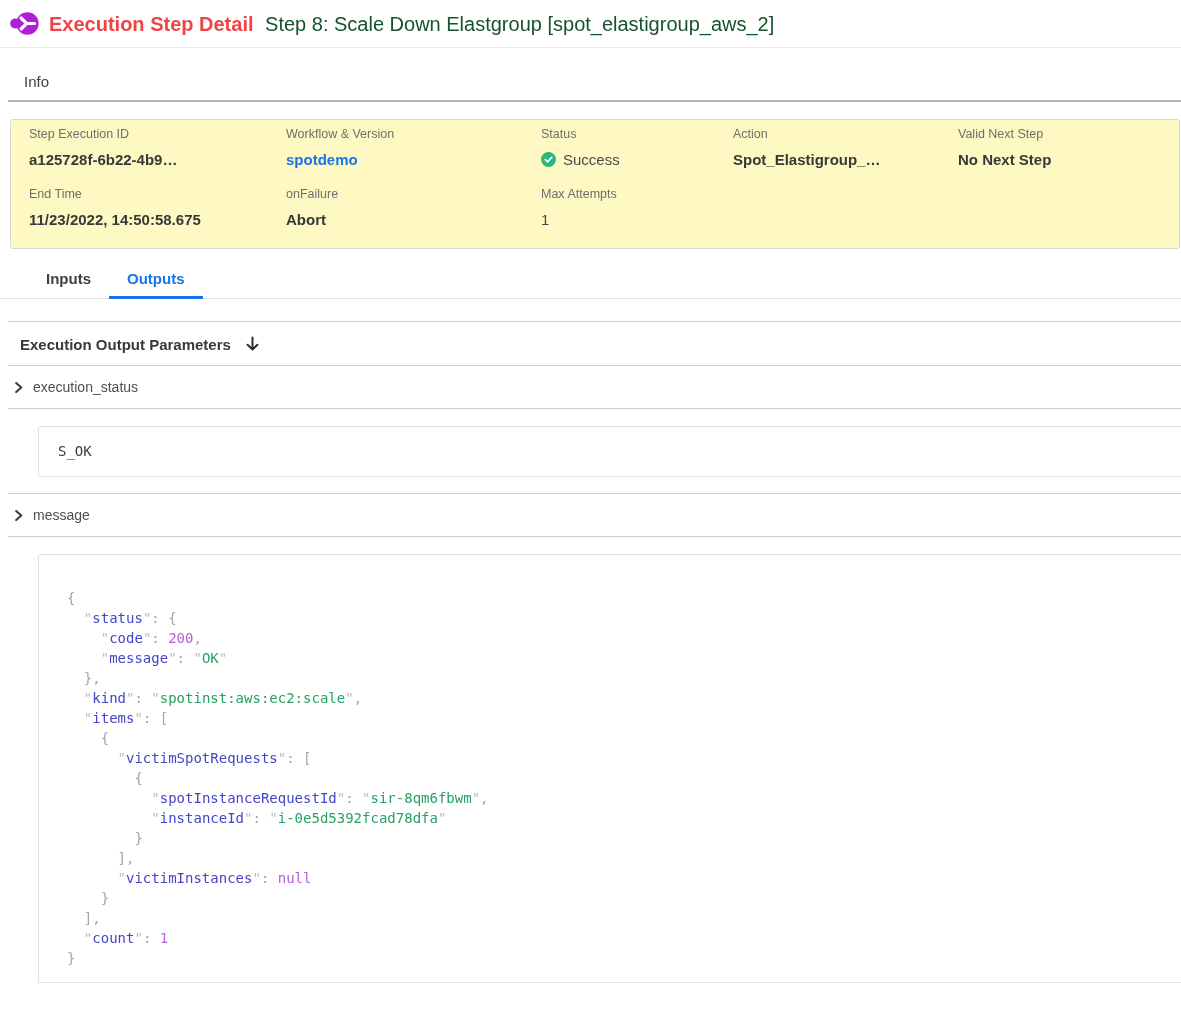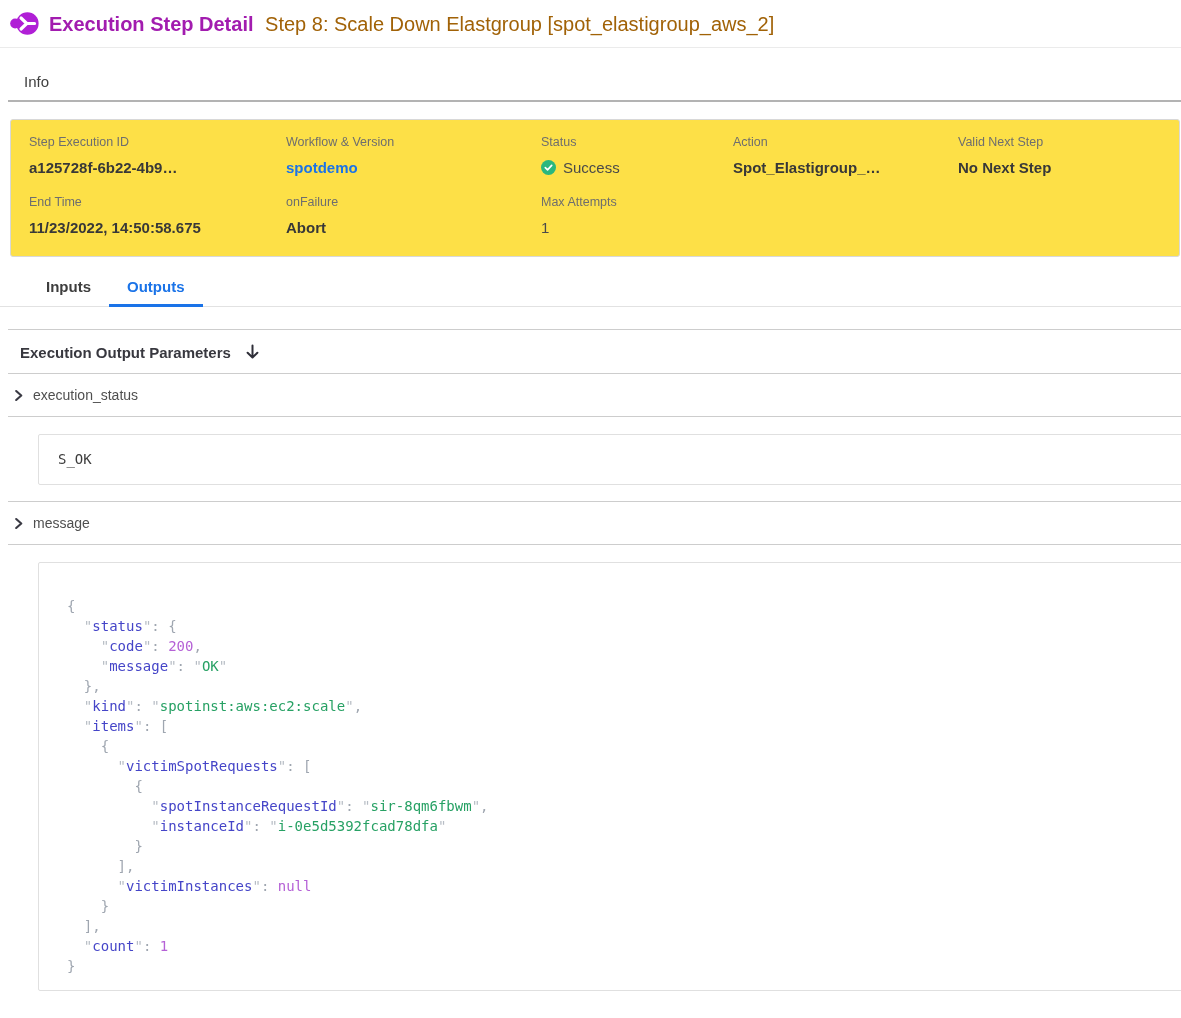--- a/index.html
+++ b/index.html
@@ -8,34 +8,34 @@
     font-family: "Liberation Sans", sans-serif; color: #3d3d3d;
     overflow: hidden;
   }
   
   .topbar {
     height: 48px; display: flex; align-items: center; gap: 10px;
     padding-left: 10px; border-bottom: 1px solid #ebebeb; background: #fff;
   }
   .logo { width: 29px; height: 29px; flex: 0 0 auto; }
   .titlewrap { font-size: 20px; line-height: 26px; white-space: nowrap; }
-  .title-main { font-weight: 700; color: #a21caf; text-align: right; }
-  .title-sub  { font-weight: 400; color: #a16207; margin-left: 6px; }
+  .title-main { font-weight: 700; color: #ef4444; text-align: right; }
+  .title-sub  { font-weight: 400; color: #14532d; margin-left: 6px; }
 
   
   .section-heading {
     margin: 24px 0 9px 24px; font-size: 15px; line-height: 19px; color: #414141;
   }
   .rule-dark { border: none; border-top: 2px solid #b3b3b3; margin-left: 8px; }
   .rule      { border: none; border-top: 1px solid #cdcdcd; margin-left: 8px; }
 
   
   .info-card {
     margin: 17px 1px 0 10px; border: 1px solid #d8d8d8; border-radius: 3px;
-    background: #fde047; padding: 14px 0 18px 18px;
+    background: #fef9c3; padding: 6px 0 18px 18px;
   }
   .card-grid {
     display: grid; grid-template-columns: 257px 255px 192px 225px 1fr;
     row-gap: 16px;
   }
   .flabel { font-size: 12.5px; color: #6e6e6e; line-height: 17px; margin-bottom: 6px; }
   .fvalue { font-size: 15px; color: #383838; font-weight: 600; line-height: 21px; }
   .fvalue.plain { font-weight: 400; color: #4a4a4a; }
   .fvalue.link { color: #1a73e8; cursor: pointer; }
   .status-wrap { display: flex; align-items: center; gap: 7px; }

